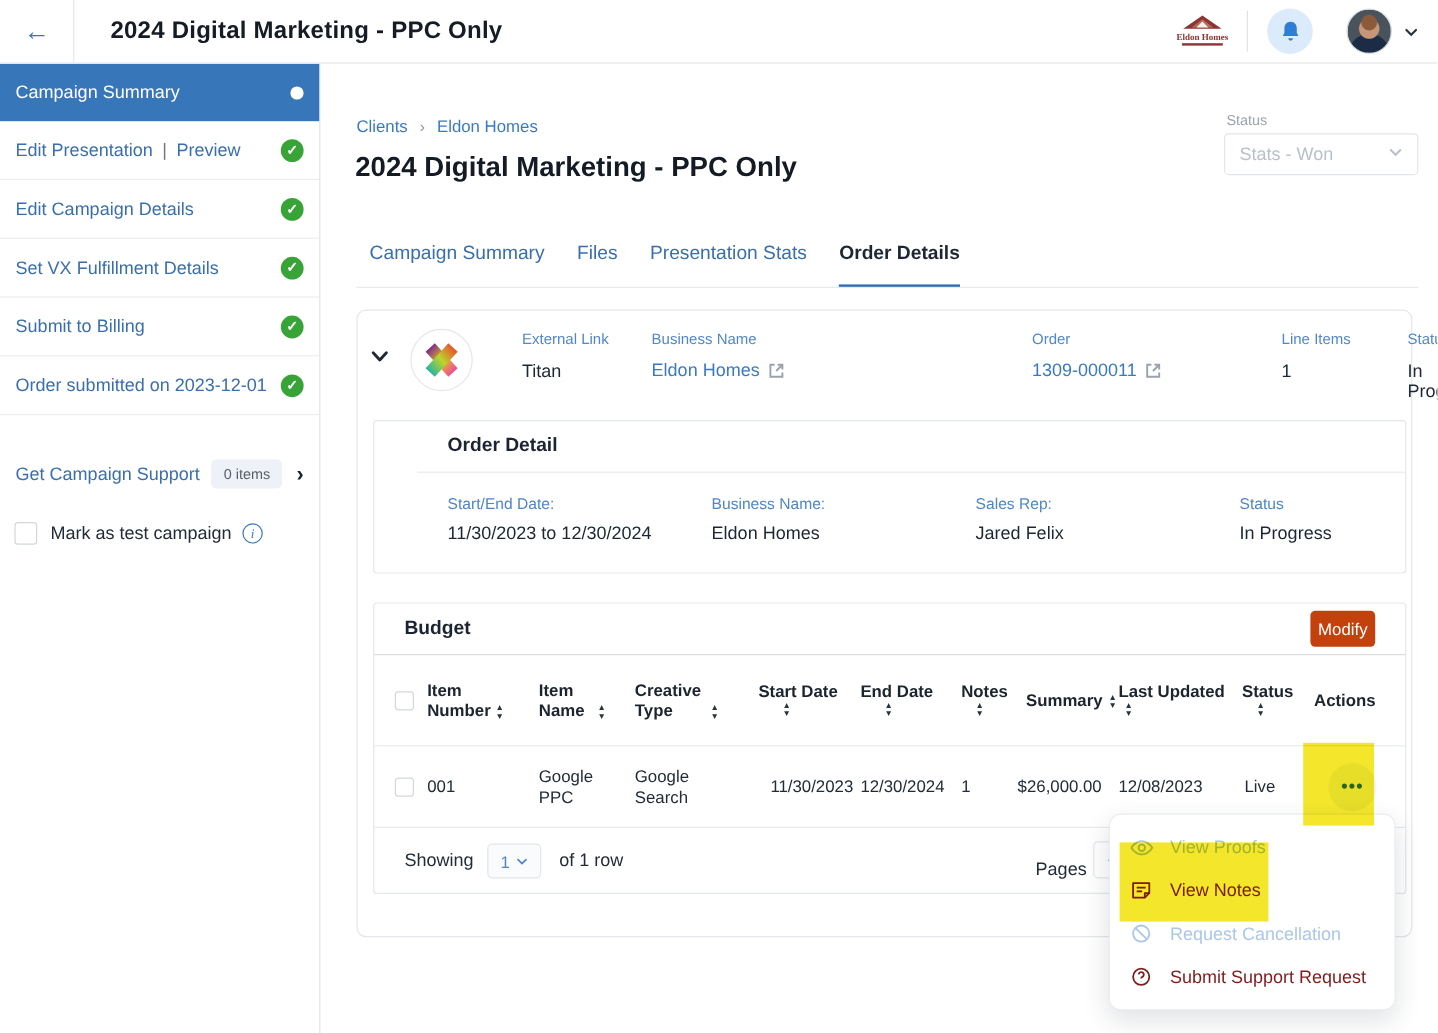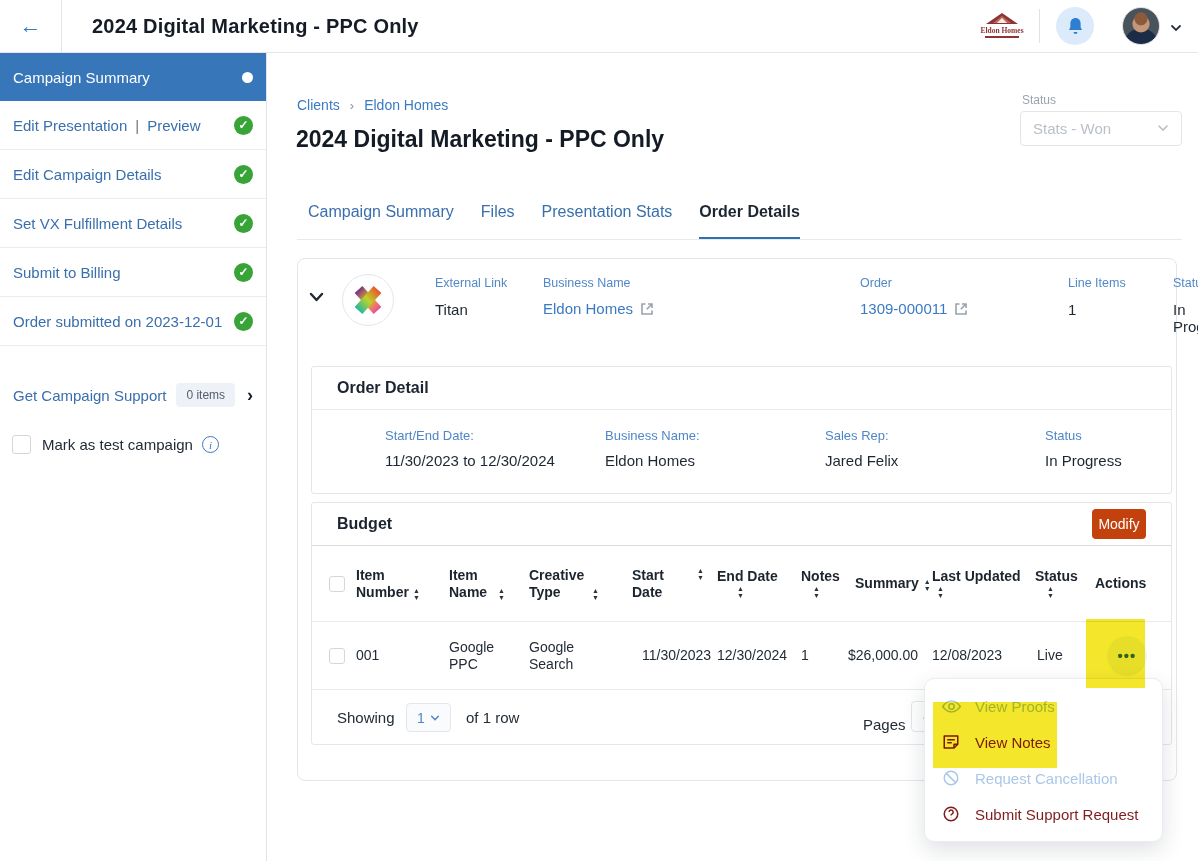--- a/index.html
+++ b/index.html
@@ -283,26 +283,26 @@
         </svg>
     </span>
   </div>
 
   <div class="fld-label" style="left:1068px; top:276px;">Line Items</div>
   <div class="fld-value" style="left:1068px; top:301px;">1</div>
 
   <div class="fld-label" style="left:1173px; top:276px;">Status</div>
   <div class="fld-value" style="left:1173px; top:301px;">In Progress</div>
 
-  <div class="inner-box" style="top:366px; height:128px;">
+  <div class="inner-box" style="top:350px; height:128px;padding-left:36px;">
     <div class="box-title-row">
       <span class="box-title">Order Detail</span>
     </div>
     <div class="od-fields">
-      <div class="od-field" style="width:220px;margin-left:48px;">
+      <div class="od-field" style="width:220px;">
         <div class="od-label">Start/End Date:</div>
         <div class="od-value">11/30/2023 to 12/30/2024</div>
       </div>
       <div class="od-field" style="width:220px;">
         <div class="od-label">Business Name:</div>
         <div class="od-value">Eldon Homes</div>
       </div>
       <div class="od-field" style="width:220px;">
         <div class="od-label">Sales Rep:</div>
         <div class="od-value">Jared Felix</div>
@@ -336,21 +336,21 @@
             <span class="sort-icon"></span>
           </span>
       </div>
       <div class="cell th" style="left:217px; width:76px;">
         <span class="th-wrap">
             <span style="max-width:58px;">Creative Type</span>
             <span class="sort-icon"></span>
           </span>
       </div>
       <div class="cell th" style="left:320px; width:72px;">
-        <span class="th-wrap" style="flex-direction:row; align-items:flex-start;">
+        <span class="th-wrap" style="flex-direction:column; align-items:flex-start;">
             <span>Start Date</span>
             <span class="sort-icon" style="margin-left:20px;"></span>
           </span>
       </div>
       <div class="cell th" style="left:405px; width:70px;">
         <span class="th-wrap" style="flex-direction:column; align-items:flex-start;">
             <span>End Date</span>
             <span class="sort-icon" style="margin-left:20px;"></span>
           </span>
       </div>

